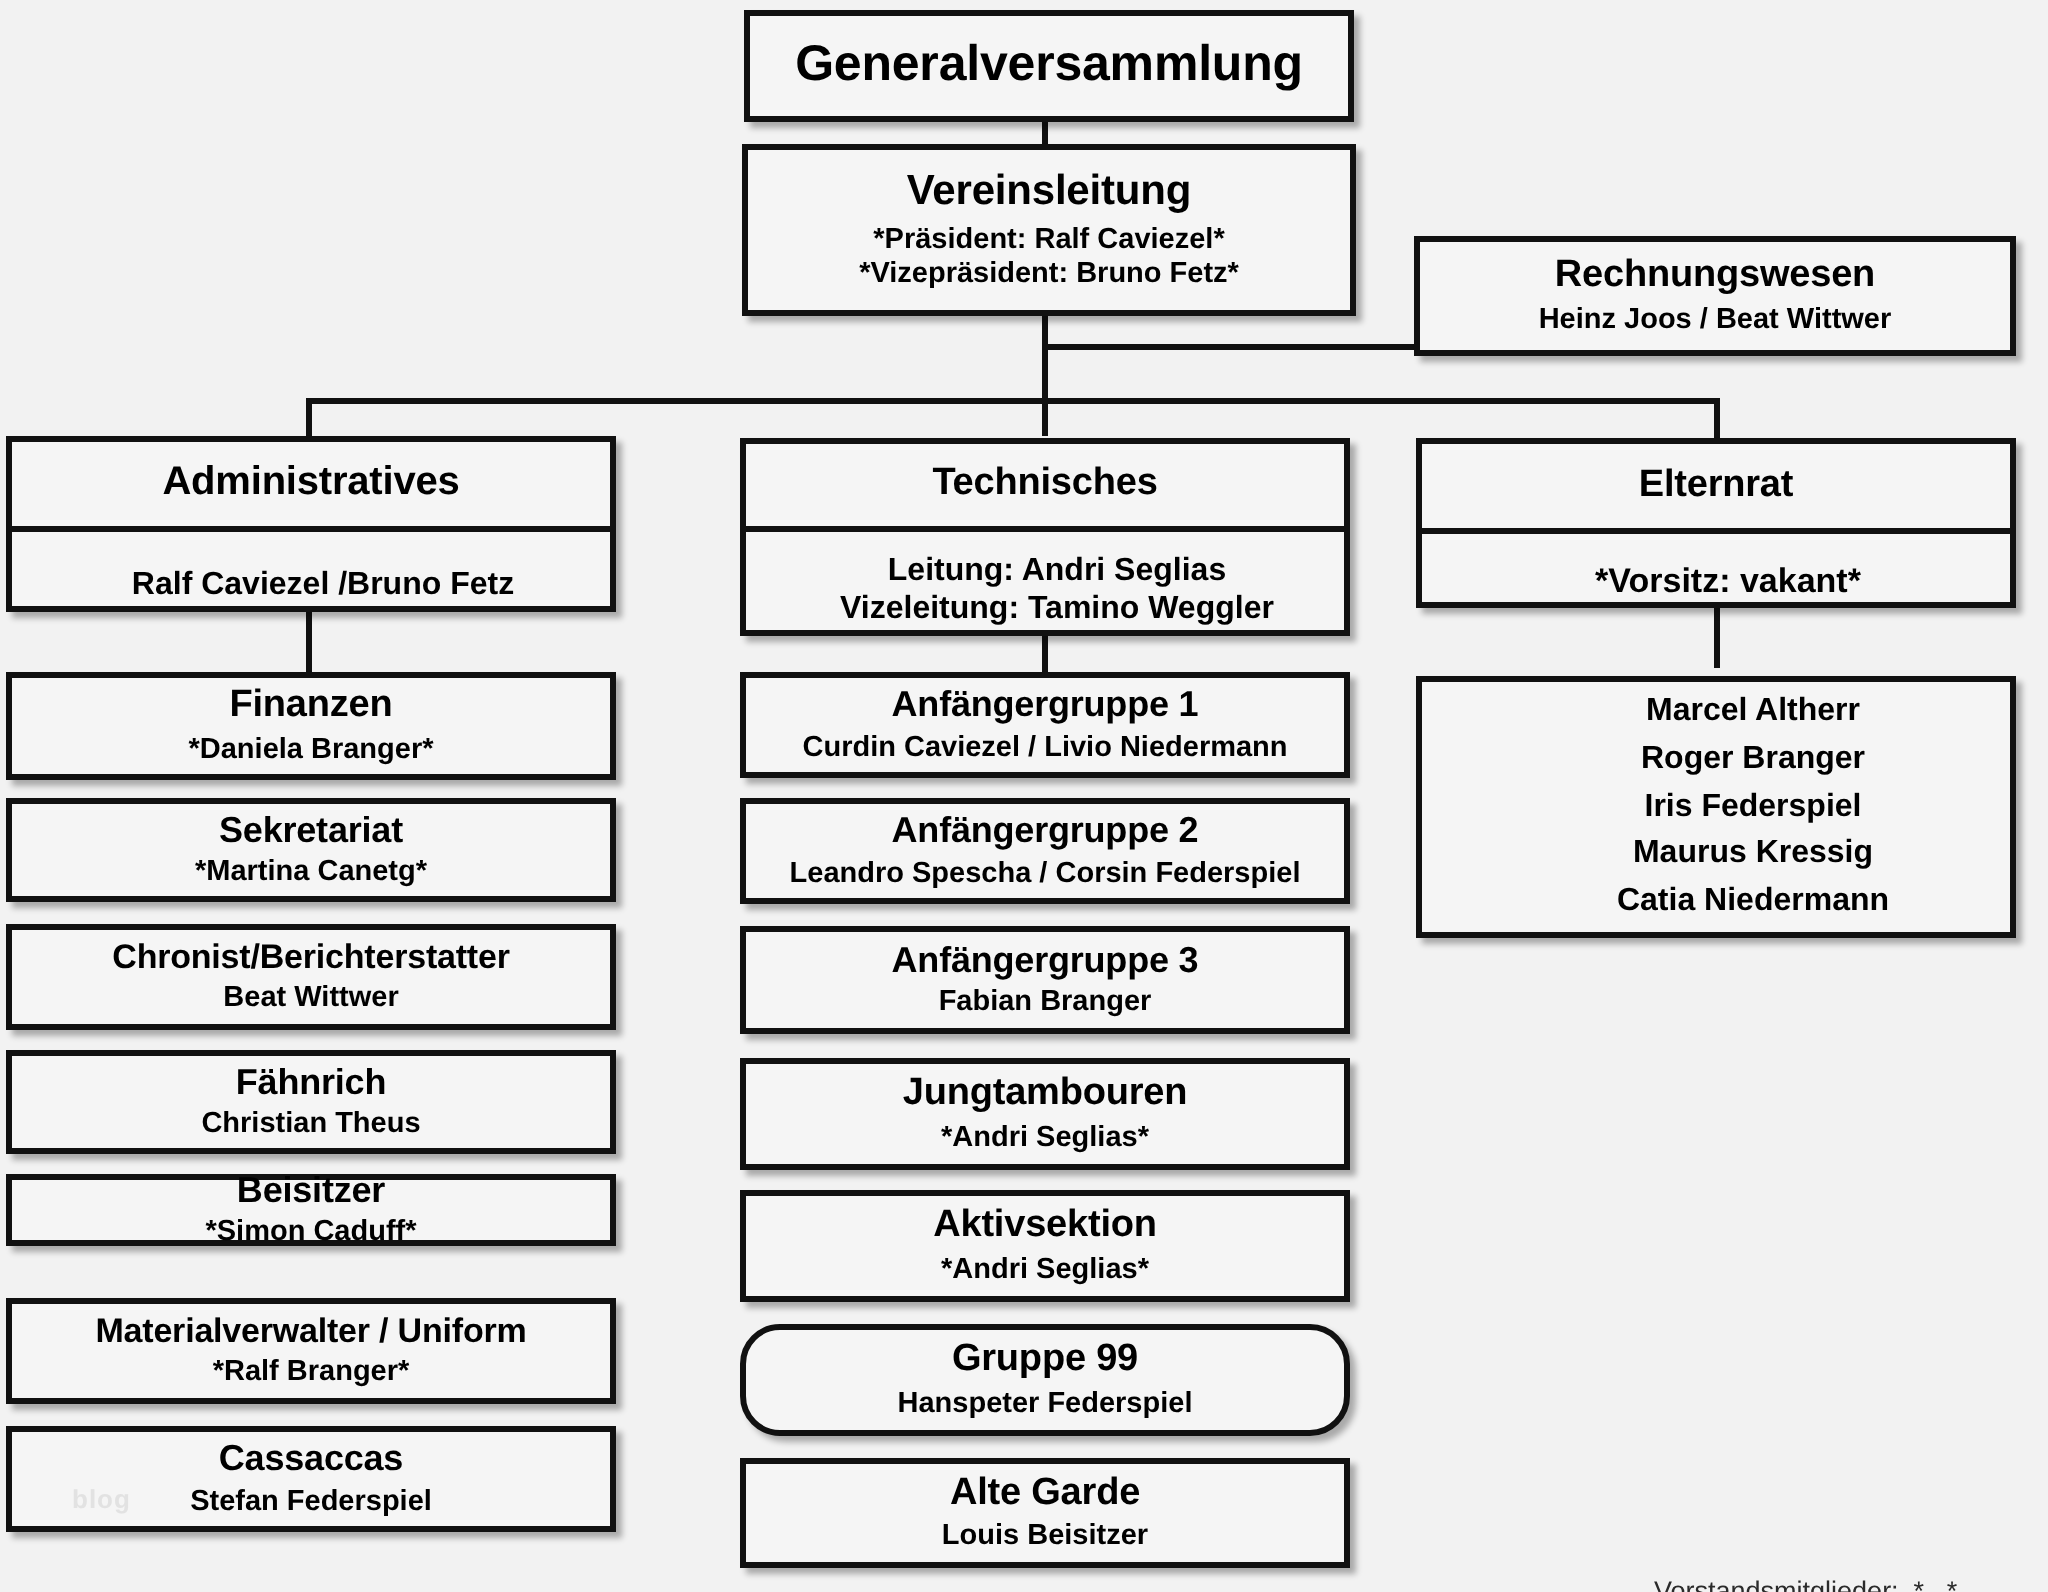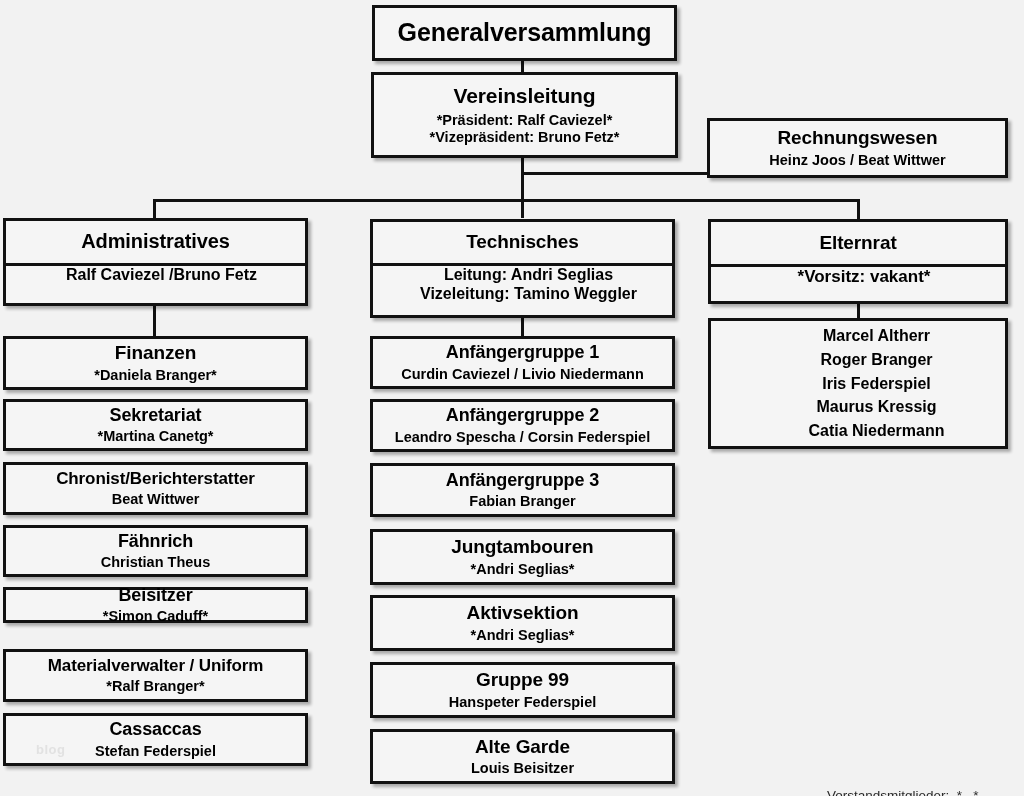--- a/index.html
+++ b/index.html
@@ -52,21 +52,21 @@
     display: flex;
     align-items: center;
     justify-content: center;
     border-bottom: 3px solid #111;
   }
   .split .bdy {
     flex: 1 1 auto;
     display: flex;
     flex-direction: column;
     align-items: center;
-    justify-content: flex-start;
+    justify-content: flex-end;
     margin-left: 12px;
   }
 
   
   .ln {
     position: absolute;
     background: #111;
   }
   .ln.v { width: 3px; }
   .ln.h { height: 3px; }
@@ -148,21 +148,21 @@
 
   <div class="box split" style="left:708px; top:219px; width:300px; height:85px;">
     <div class="hdr" style="height:42px;">
       <span class="title" style="font-size:19px;">Elternrat</span>
     </div>
     <div class="bdy">
       <span class="sub" style="font-size:17px;">*Vorsitz: vakant*</span>
     </div>
   </div>
 
-  <div class="box" style="left:708px; top:318px; width:300px; height:131px;padding-left:37px;">
+  <div class="box" style="left:708px; top:338px; width:300px; height:131px;padding-left:37px;">
     <div id="member-list" style="font-weight:bold; font-size:16px; line-height:1.48;">
         <div>Marcel Altherr</div>
         <div>Roger Branger</div>
         <div>Iris Federspiel</div>
         <div>Maurus Kressig</div>
         <div>Catia Niedermann</div>
       </div>
   </div>
 
   <div id="admin-children">
@@ -210,21 +210,21 @@
         <div class="sub" style="font-size: 14.5px;">Fabian Branger</div>
       </div>
       <div class="box" style="left: 370px; top: 529px; width: 305px; height: 56px;">
         <div class="title" style="font-size: 19px; margin-bottom: 2px;">Jungtambouren</div>
         <div class="sub" style="font-size: 14.5px;">*Andri Seglias*</div>
       </div>
       <div class="box" style="left: 370px; top: 595px; width: 305px; height: 56px;">
         <div class="title" style="font-size: 19px; margin-bottom: 2px;">Aktivsektion</div>
         <div class="sub" style="font-size: 14.5px;">*Andri Seglias*</div>
       </div>
-      <div class="box" style="left: 370px; top: 662px; width: 305px; height: 56px;">
+      <div class="box" style="left: 370px; top: 662px; width: 305px; height: 56px; border-radius: 20px;">
         <div class="title" style="font-size: 19px; margin-bottom: 2px;">Gruppe 99</div>
         <div class="sub" style="font-size: 14.5px;">Hanspeter Federspiel</div>
       </div>
       <div class="box" style="left: 370px; top: 729px; width: 305px; height: 55px;">
         <div class="title" style="font-size: 19px; margin-bottom: 2px;">Alte Garde</div>
         <div class="sub" style="font-size: 14.5px;">Louis Beisitzer</div>
       </div>
     </div>
 
   <div class="footer" style="left:827px; top:740px; font-size:13.5px;">

